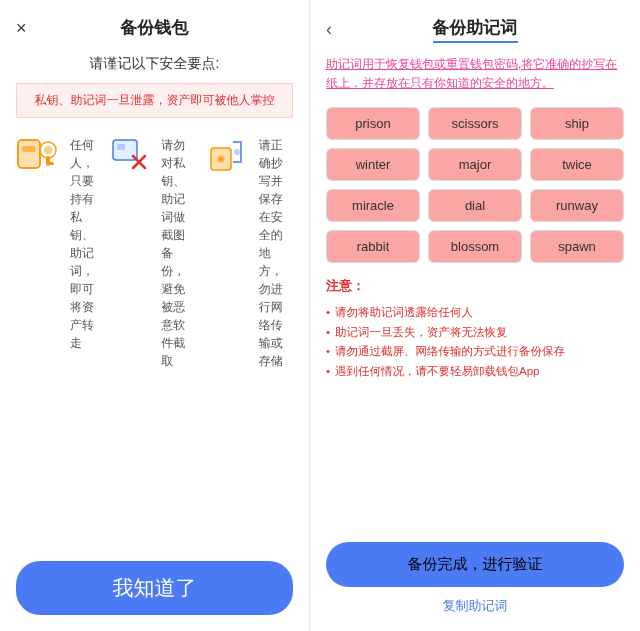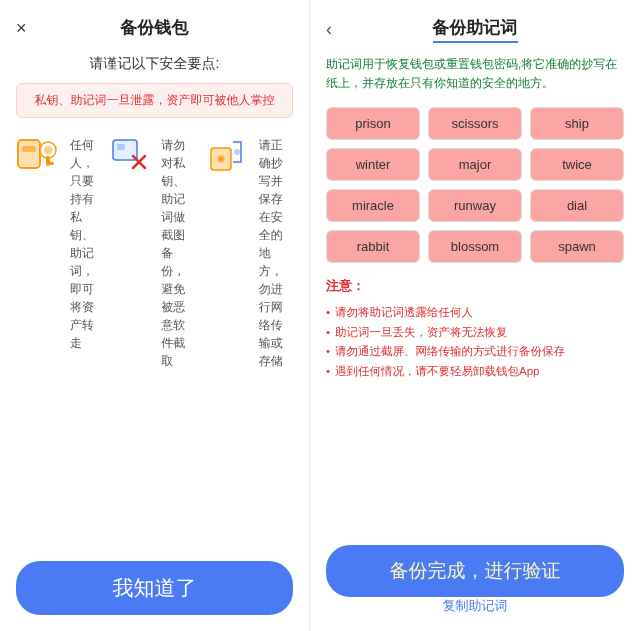--- a/index.html
+++ b/index.html
@@ -55,21 +55,21 @@
       font-size: 14px;
       font-weight: 500;
       color: #333;
       margin-bottom: 10px;
       text-align: left;
     }
 
     .warning-box {
       background: #fff0f0;
       border: 1px solid #ffcccc;
-      border-radius: 6px;
+      border-radius: 1px;
       padding: 8px 12px;
       font-size: 12px;
       color: #e03030;
       text-align: center;
       width: 100%;
       margin-bottom: 14px;
     }
 
     .safety-items {
       width: 100%;
@@ -151,23 +151,24 @@
     .right-title {
       font-size: 17px;
       font-weight: 600;
       color: #222;
       border-bottom: 2px solid #4a7af4;
       padding-bottom: 2px;
     }
 
     .description {
       font-size: 12px;
-      color: #15803d;
+      color: #ec4899;
       line-height: 1.6;
       margin-bottom: 14px;
+      text-decoration: underline;
     }
 
     .mnemonic-grid {
       display: grid;
       grid-template-columns: repeat(3, 1fr);
       gap: 8px;
       margin-bottom: 14px;
     }
 
     .mnemonic-word {
@@ -206,28 +207,29 @@
       margin-right: 3px;
     }
 
     .right-bottom {
       margin-top: auto;
     }
 
     .verify-btn {
       width: 100%;
       background: #4a7af4;
-      color: #fef9c3;
+      color: #000000;
       border: none;
       border-radius: 24px;
       padding: 13px 0;
-      font-size: 19px;
+      font-size: 15px;
       font-weight: 500;
       cursor: pointer;
       text-align: center;
+      margin-bottom: 10px;
     }
 
     .copy-link {
       text-align: center;
       font-size: 13px;
       color: #4a7af4;
       cursor: pointer;
       display: block;
     }
   </style>
@@ -304,22 +306,22 @@
   <div class="description">助记词用于恢复钱包或重置钱包密码,将它准确的抄写在纸上，并存放在只有你知道的安全的地方。</div>
 
   <div class="mnemonic-grid" id="mnemonic-grid">
   <div class="mnemonic-word">prison</div>
       <div class="mnemonic-word">scissors</div>
       <div class="mnemonic-word">ship</div>
       <div class="mnemonic-word">winter</div>
       <div class="mnemonic-word">major</div>
       <div class="mnemonic-word">twice</div>
       <div class="mnemonic-word">miracle</div>
+      <div class="mnemonic-word">dial</div>
       <div class="mnemonic-word">runway</div>
-      <div class="mnemonic-word">dial</div>
       <div class="mnemonic-word">rabbit</div>
       <div class="mnemonic-word">blossom</div>
       <div class="mnemonic-word">spawn</div>
     </div>
 
   <div class="notes-section">
     <div class="notes-title">注意：</div>
     <div id="notes-list">
         <div class="notes-item">请勿将助记词透露给任何人</div>
         <div class="notes-item">助记词一旦丢失，资产将无法恢复</div>

